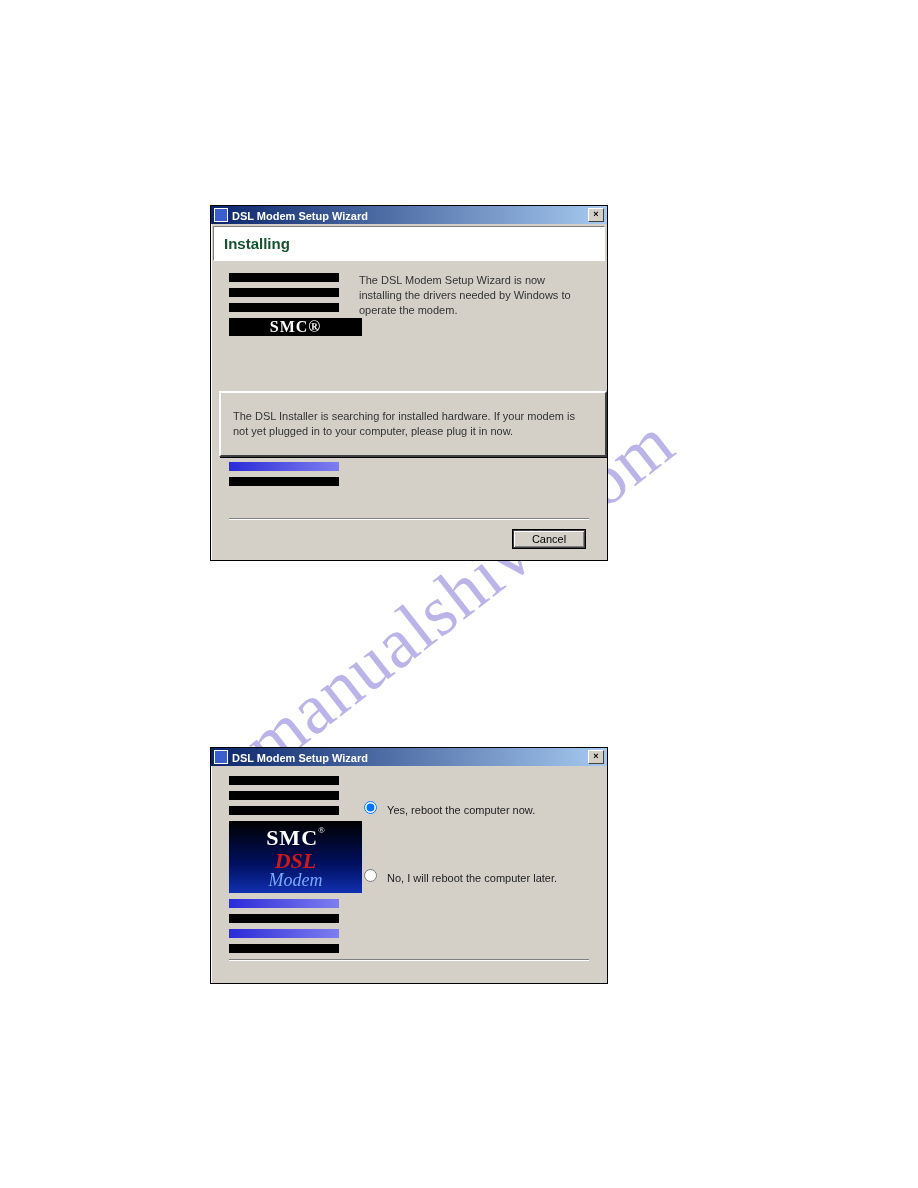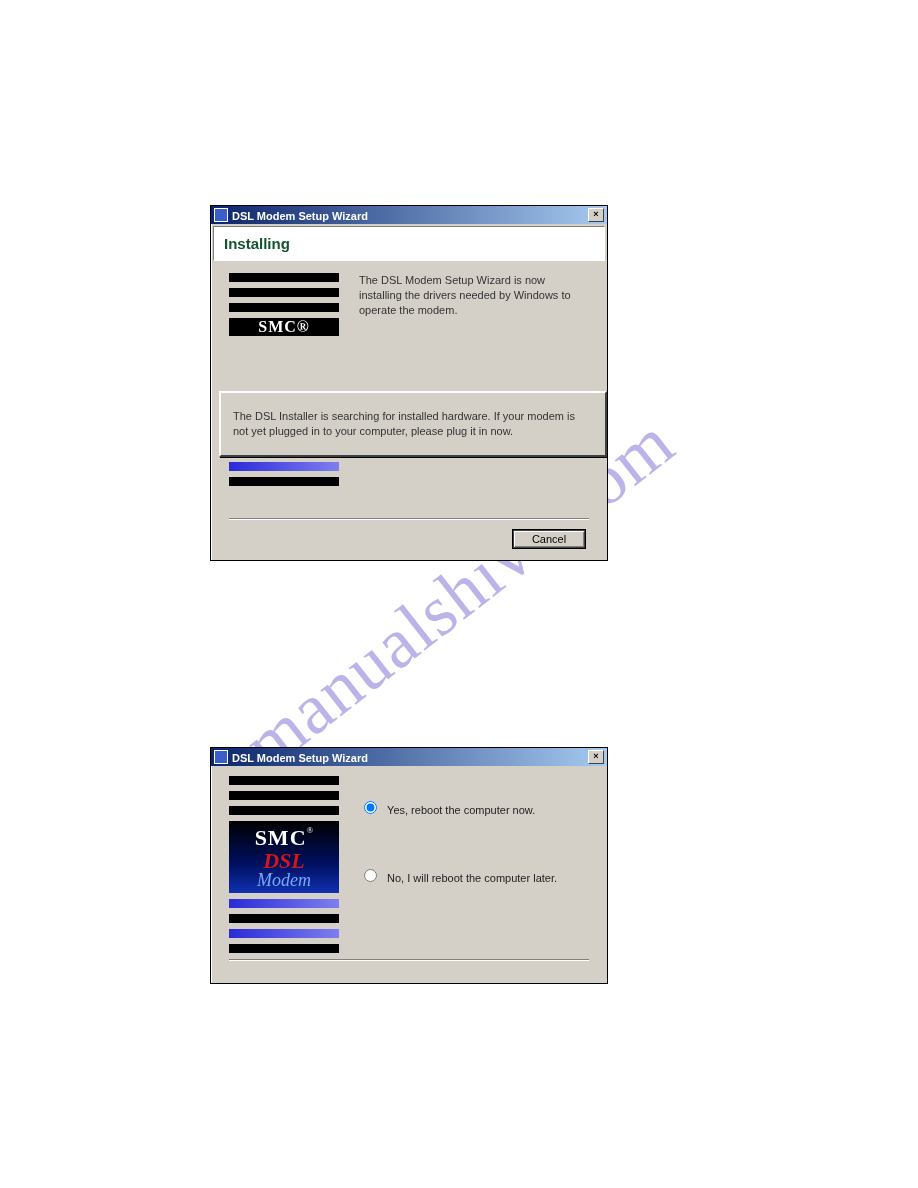--- a/index.html
+++ b/index.html
@@ -70,21 +70,21 @@
     position: relative;
   }
   .logo-col {
     float: left;
     width: 110px;
   }
   .stripe { height: 9px; margin-bottom: 6px; }
   .stripe.black { background: #000; }
   .stripe.blue  { background: linear-gradient(to right,#2b2bd8,#7e7ef0); }
   .logo-box {
-    width: 110px; height: auto;
+    width: 133px; height: auto;
     background: #000;
     color: #fff;
     text-align: center;
     font-family: "Times New Roman", serif;
     padding: 4px 0;
     margin-bottom: 6px;
   }
   .logo-box.partial { height: 18px; overflow: hidden; padding: 0; }
   .logo-smc { font-size: 22px; font-weight: bold; letter-spacing: 1px; display:inline-block; }
   .logo-r   { font-size: 9px; vertical-align: top; }

